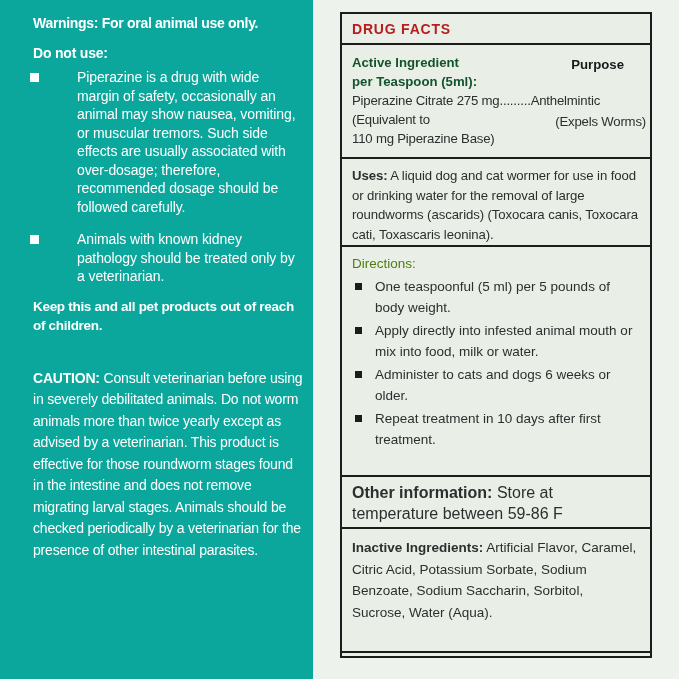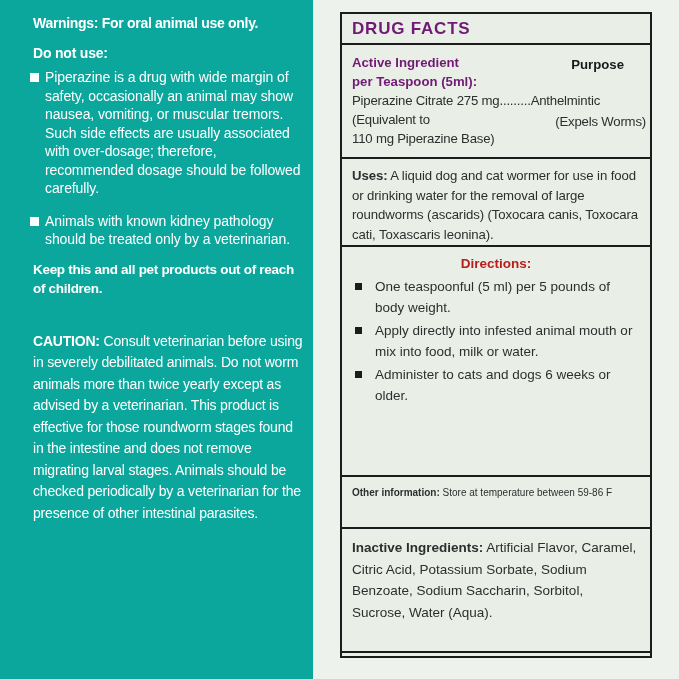--- a/index.html
+++ b/index.html
@@ -10,54 +10,54 @@
   }
 
   
   .left-panel {
     position:absolute; left:0; top:0; width:313px; height:679px;
     background:#0ba79c; color:#ffffff; overflow:hidden;
   }
   .lp-inner { padding:13px 10px 0 30px; font-size:14px; letter-spacing:-0.1px; }
   .lp-title  { font-weight:bold; font-size:14px; letter-spacing:-0.3px; line-height:20px; padding-left:3px; white-space:nowrap; }
   .lp-title2 { font-weight:bold; font-size:14px; letter-spacing:-0.2px; line-height:20px; padding-left:3px; margin-top:10px; }
-  .lp-bullet { display:flex; margin-top:5px; line-height:18.5px; }
+  .lp-bullet { display:flex; margin-top:5px; line-height:18.5px;gap:32px; }
   .lp-bullet.gap { margin-top:14px; }
   .lp-sq { flex:none; width:9px; height:9px; background:#ffffff; margin:5px 6px 0 0; }
   .lp-keep { font-weight:bold; font-size:13.5px; letter-spacing:-0.3px; line-height:19px; margin-top:11px; padding-left:3px; }
   .lp-caution { margin-top:33px; padding-left:3px; line-height:21.5px; letter-spacing:-0.2px; }
   .b { font-weight:bold; }
 
   
   .right-page {
     position:absolute; left:313px; top:0; width:366px; height:679px;
     background:#edf2ec; color:#2e2e2e;
   }
   .df-box {
     position:absolute; left:27px; top:12px; width:312px; height:646px;
     background:#e9efe7; border:2px solid #1c1c1c;
     display:flex; flex-direction:column;
   }
   .sec { border-top:2px solid #1c1c1c; overflow:hidden; flex:none; }
   .sec:first-child { border-top:none; }
   .sec-header {
     height:29px; display:flex; align-items:center; padding:0 10px;
-    font-weight:bold; font-size:17px; letter-spacing:0.8px; color:#701a75;
+    font-weight:bold; font-size:14px; letter-spacing:0.8px; color:#b91c1c;
   }
   .sec-active { height:114px; position:relative; padding:8px 10px 0; font-size:13.2px; line-height:19px; }
-  .ai-head { font-weight:bold; color:#701a75; }
+  .ai-head { font-weight:bold; color:#14532d; }
   .ai-line { white-space:nowrap; letter-spacing:-0.2px; }
   .purpose-label { position:absolute; top:10px; right:26px; font-weight:bold; color:#191919; }
   .purpose-value { position:absolute; top:67px; right:4px; letter-spacing:-0.2px; }
   .sec-uses { height:88px; padding:7px 10px 0; font-size:13.2px; line-height:19.5px; letter-spacing:-0.1px; }
   .sec-directions { height:230px; padding:6px 10px 0; font-size:13.5px; line-height:21px; }
-  .dir-title { font-weight:bold; color:#b91c1c;text-align:center; }
+  .dir-title { font-weight:normal; color:#4d7c0f; }
   .dir-item { display:flex; margin-top:2px; }
   .dir-sq { flex:none; width:7px; height:7px; background:#1c1c1c; margin:7px 13px 0 3px; }
-  .sec-other { height:52px; padding:5px 10px 0; font-size:10px; line-height:21px; }
+  .sec-other { height:52px; padding:5px 10px 0; font-size:16px; line-height:21px; }
   .sec-inactive { height:124px; padding:8px 10px 0; font-size:13.5px; line-height:21.5px; }
   .sec-ndc {
     flex:1; display:flex; justify-content:flex-end;
     padding-right:10px; font-weight:bold; font-size:14px; color:#191919;
   }
 </style>
 </head>
 <body>
 
 <div class="stage">
@@ -114,20 +114,24 @@
           <span>One teaspoonful (5 ml) per 5 pounds of body weight.</span>
         </div>
         <div class="dir-item">
           <span class="dir-sq"></span>
           <span>Apply directly into infested animal mouth or mix into food, milk or water.</span>
         </div>
         <div class="dir-item">
           <span class="dir-sq"></span>
           <span>Administer to cats and dogs 6 weeks or older.</span>
         </div>
+        <div class="dir-item">
+          <span class="dir-sq"></span>
+          <span>Repeat treatment in 10 days after first treatment.</span>
+        </div>
       </div>
 
       <div class="sec sec-other">
         <span class="b">Other information:</span>
         <span>Store at temperature between 59-86 F</span>
       </div>
 
       <div class="sec sec-inactive">
         <span class="b">Inactive Ingredients:</span>
         <span>Artificial Flavor, Caramel, Citric Acid, Potassium Sorbate, Sodium Benzoate, Sodium Saccharin, Sorbitol, Sucrose, Water (Aqua).</span>

